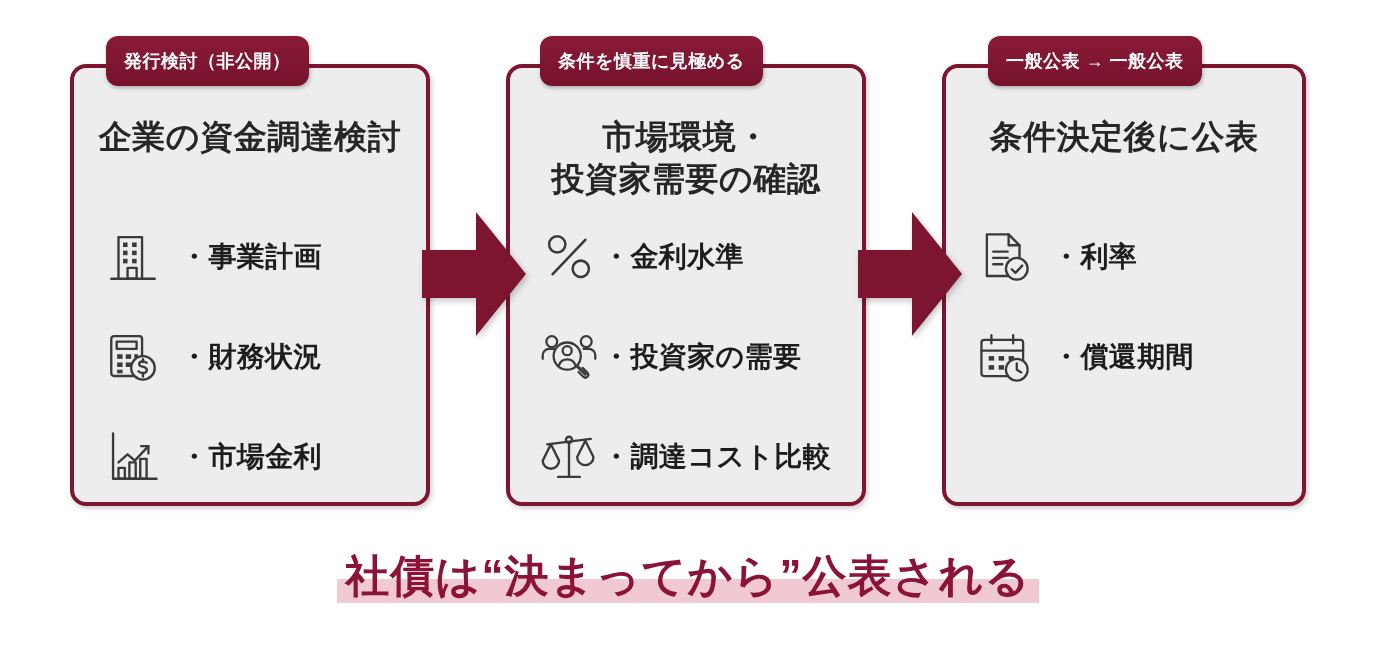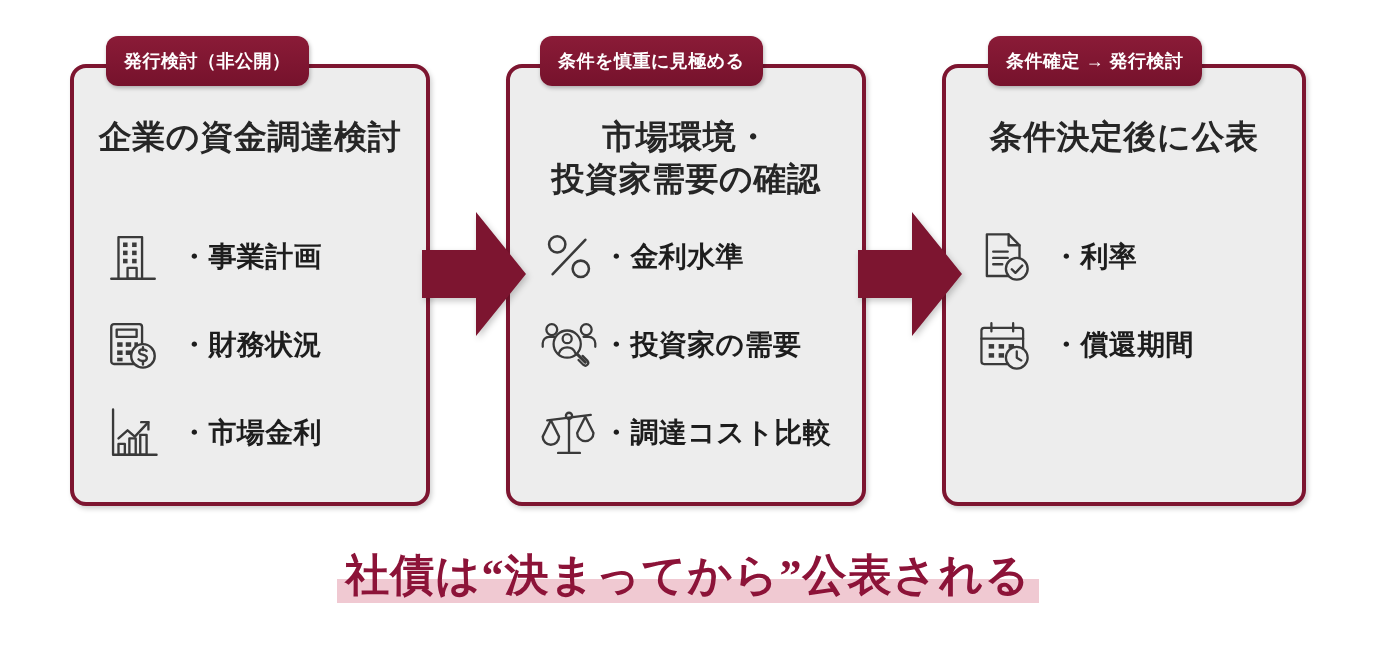--- a/index.html
+++ b/index.html
@@ -85,21 +85,21 @@
 
   .card-list {
     position: absolute;
     left: 0;
     right: 0;
     top: 156px;
     bottom: 14px;
     display: flex;
     flex-direction: column;
     justify-content: flex-start;
-    gap: 22px;
+    gap: 34px;
     padding: 0 0 0 26px;
   }
   .list-item {
     display: flex;
     align-items: center;
     height: 66px;
   }
   .item-icon {
     width: 66px;
     height: 66px;
@@ -140,21 +140,20 @@
   
   .caption-wrap {
     position: absolute;
     left: 0;
     right: 0;
     top: 536px;
     height: 80px;
     display: flex;
     align-items: center;
     justify-content: center;
-    font-family: Liberation Serif, serif;
   }
   .caption {
     position: relative;
     display: inline-block;
     font-size: 44px;
     font-weight: bold;
     color: #8c1338;
     letter-spacing: 1px;
     white-space: nowrap;
     padding: 0 8px;
@@ -288,21 +287,21 @@
               <path d="M41 32l9-18 9 18a9 9 0 01-18 0z"></path>
             </svg>
           </span>
           <span class="item-label">・調達コスト比較</span>
         </div>
 
       </div>
     </div>
 
     <div class="card c3">
-      <div class="card-header">条件確定 → 発行検討</div>
+      <div class="card-header">一般公表 → 一般公表</div>
       <div class="card-title">
         <span class="ln">条件決定後に公表</span>
       </div>
       <div class="card-list">
 
         <div class="list-item">
           <span class="item-icon">
             <svg viewBox="0 0 64 64" fill="none" stroke="#3a3a3a" stroke-width="2.6" stroke-linecap="round" stroke-linejoin="round">
               <path d="M12 7h24l12 12v34H12z"></path>
               <path d="M36 7v12h12"></path>

